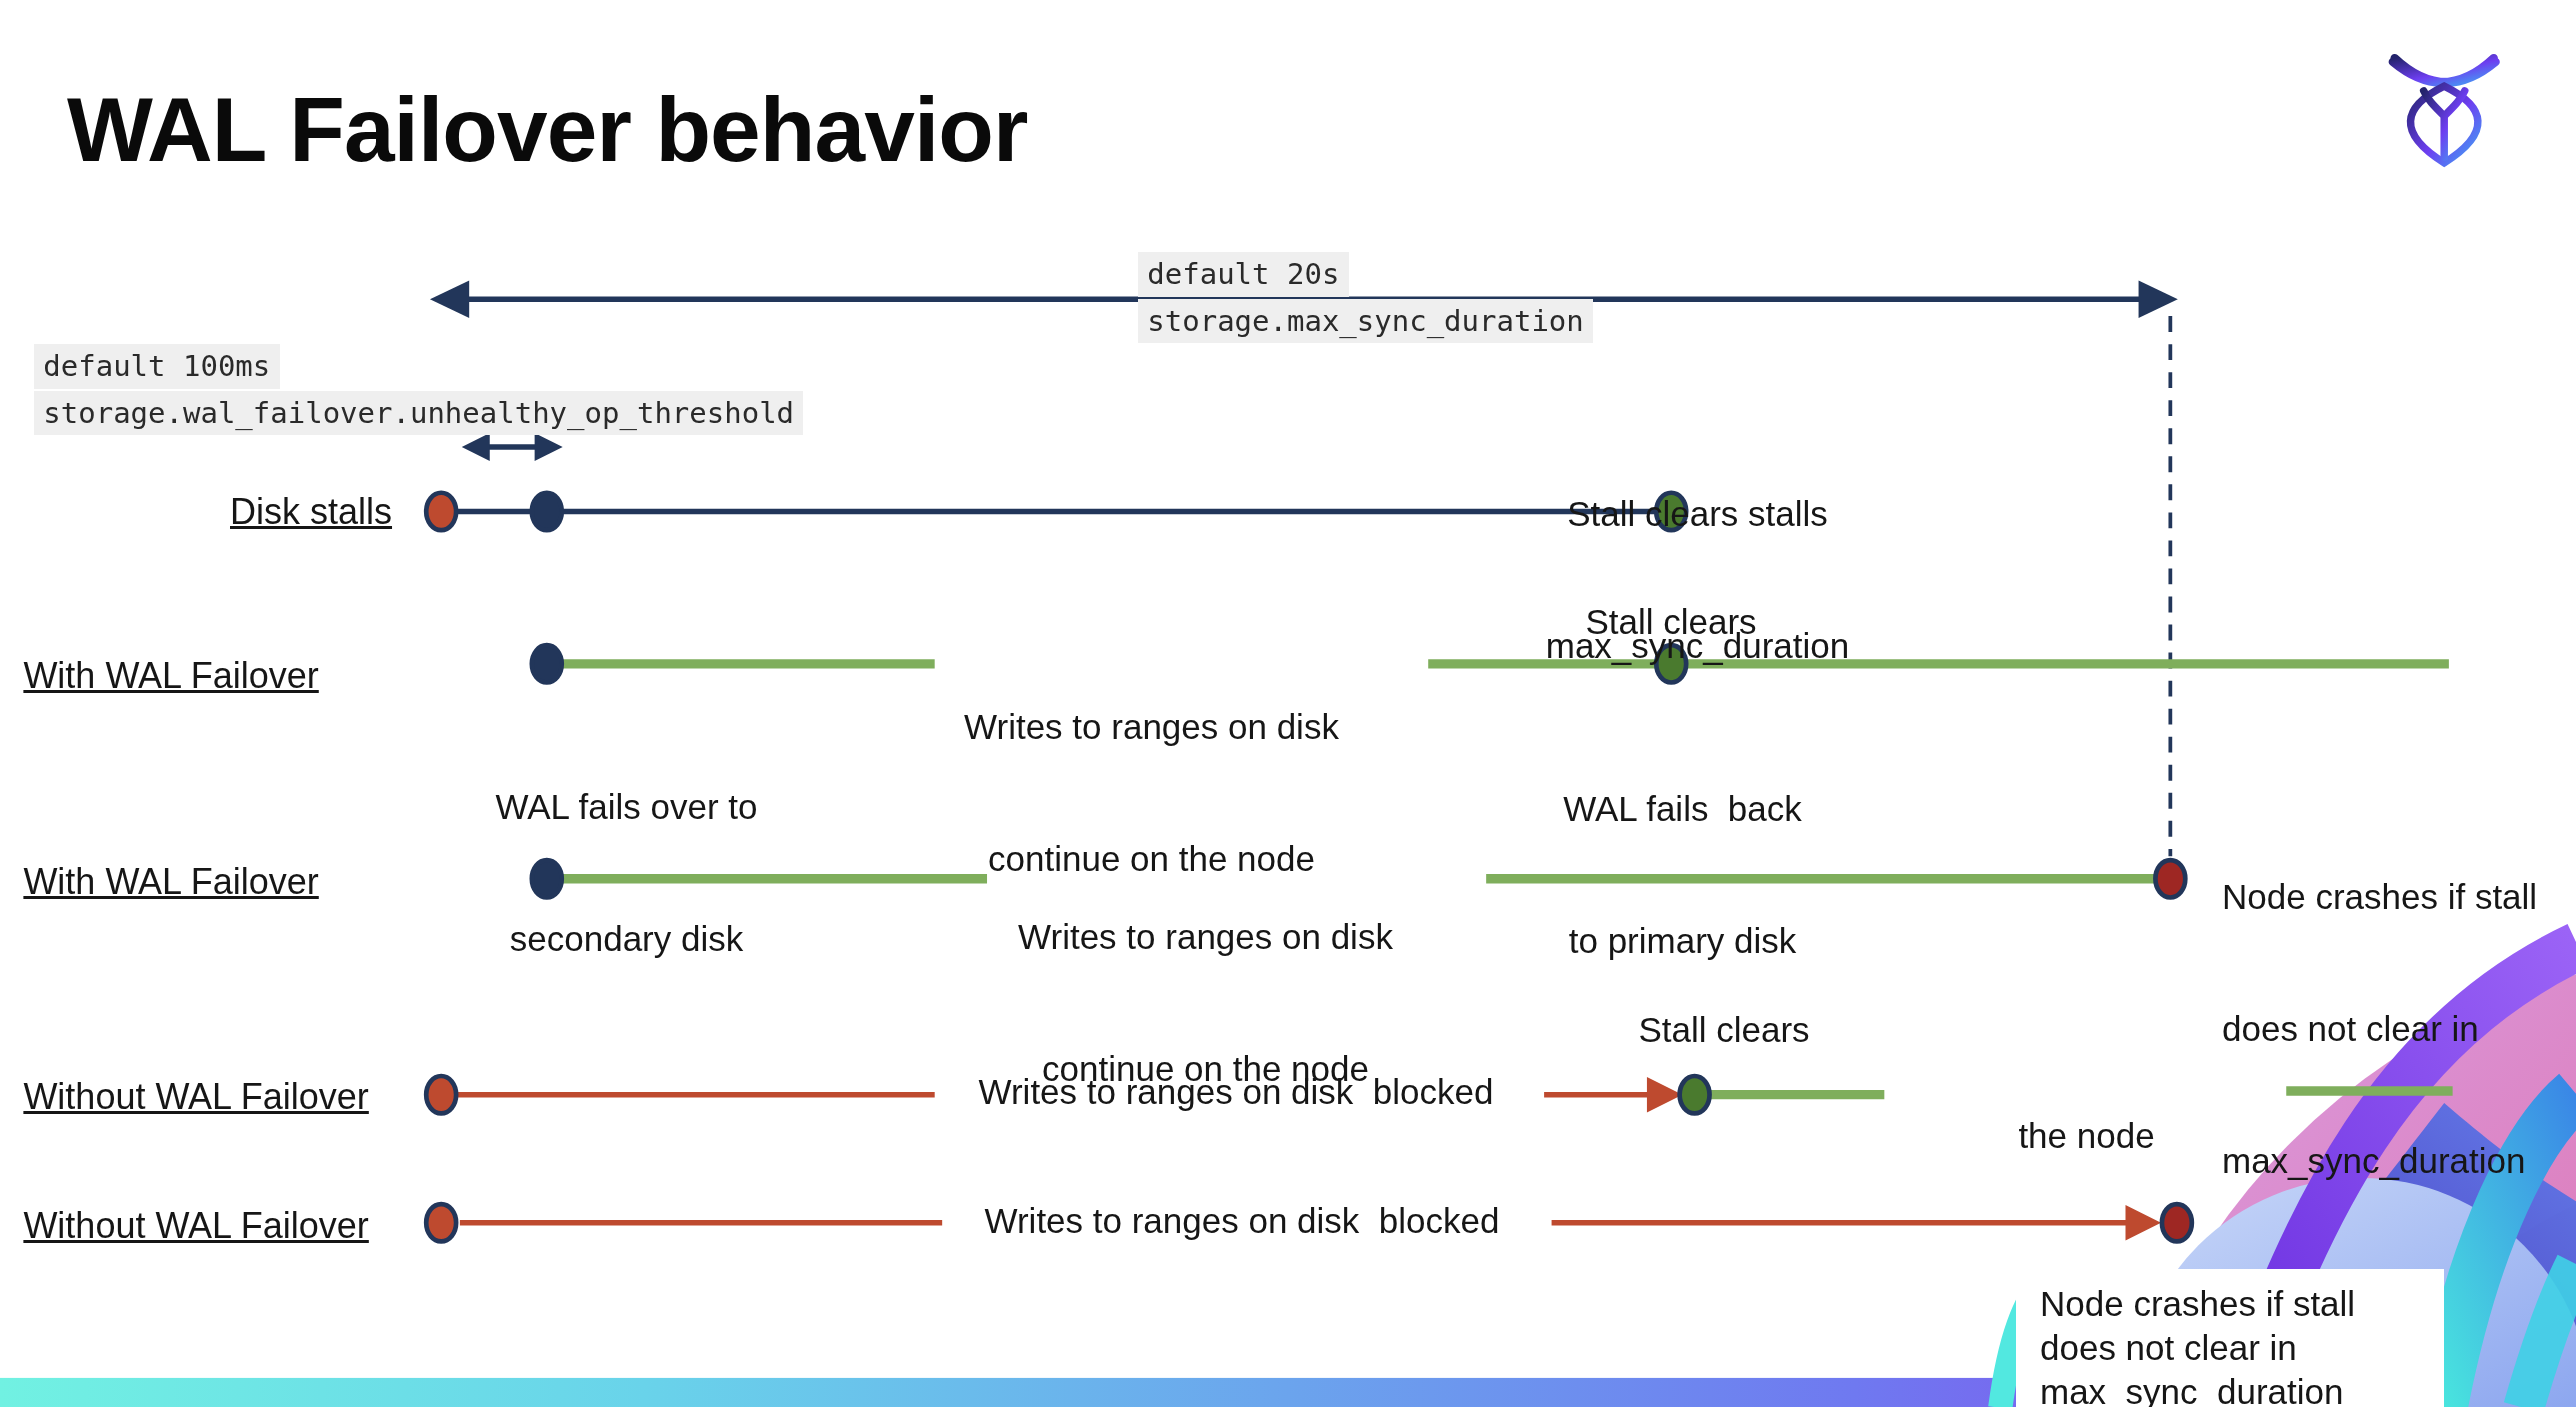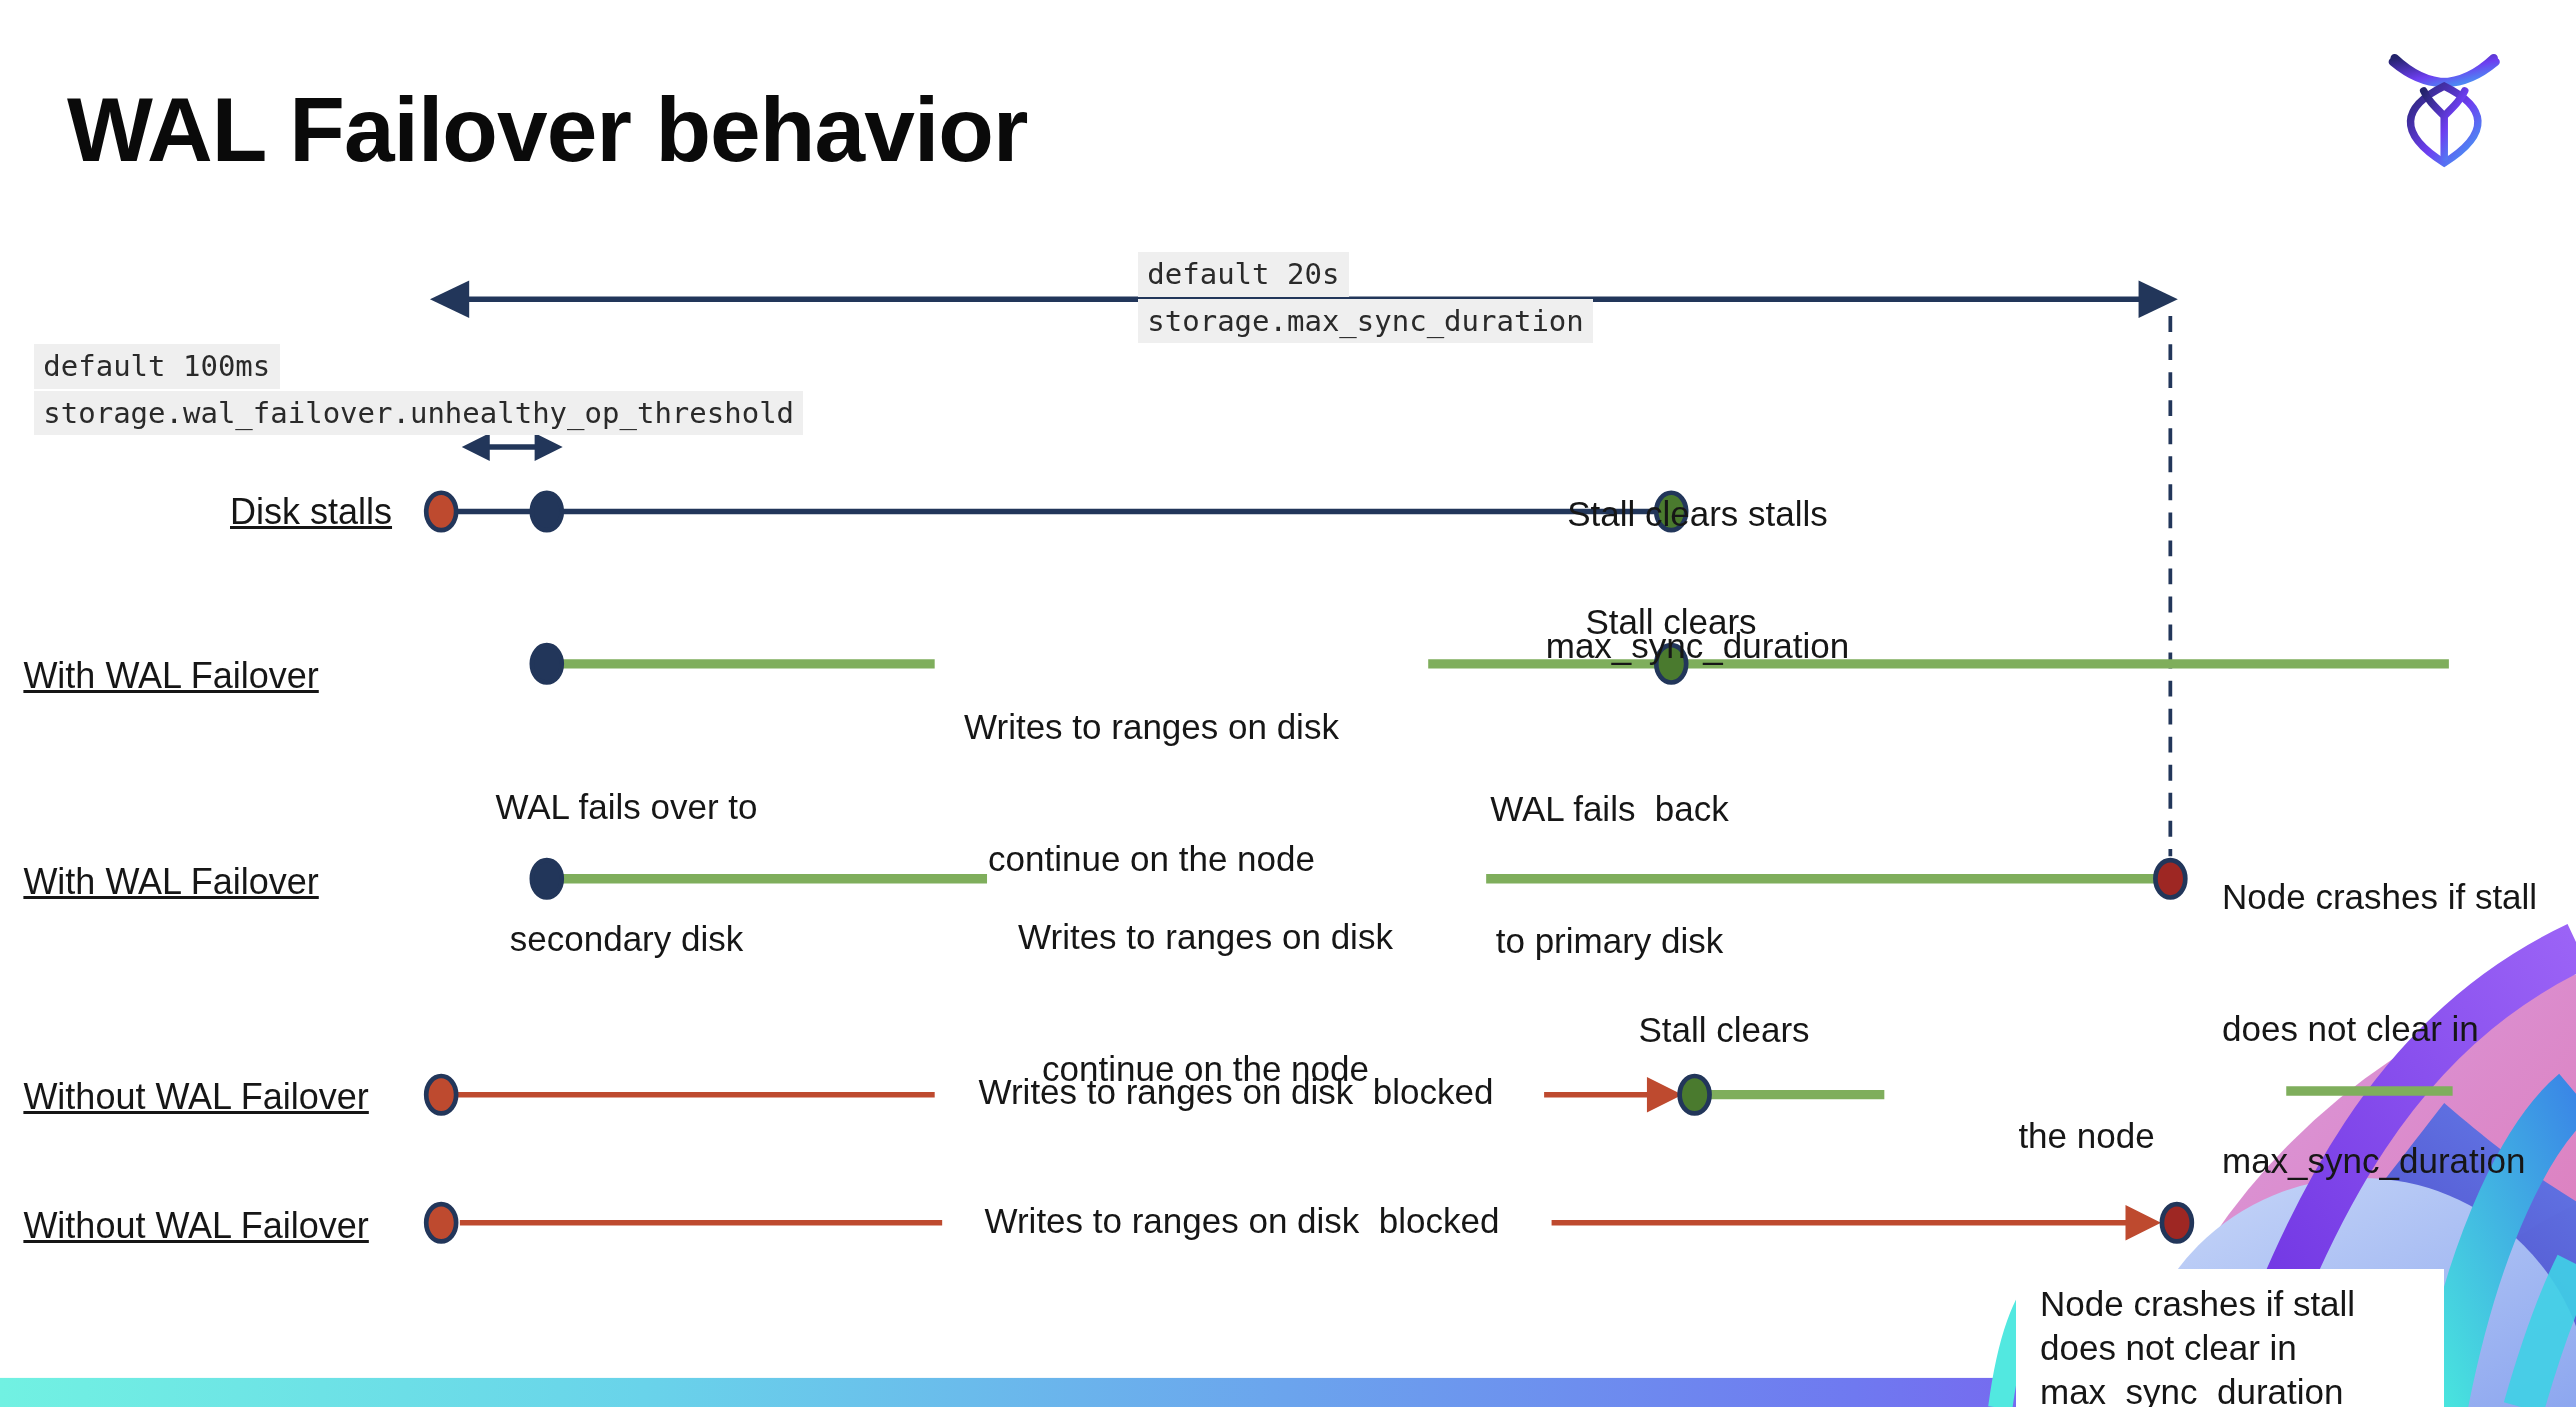--- a/index.html
+++ b/index.html
@@ -182,21 +182,21 @@
 
   <div class="txt ann" style="left:421px;top:697px;width:411px;">
     <div>WAL fails over to</div>
     <div>secondary disk</div>
   </div>
   <div class="txt ann" style="left:946px;top:617px;width:411px;">
     <div>Writes to ranges on disk</div>
     <div>continue on the node</div>
   </div>
   <div class="txt ann" style="left:1484px;top:600px;width:374px;">Stall clears</div>
-  <div class="txt ann" style="left:1404px;top:699px;width:411px;">
+  <div class="txt ann" style="left:1477px;top:699px;width:411px;">
     <div>WAL fails  back</div>
     <div>to primary disk</div>
   </div>
 
   <div class="txt ann" style="left:1000px;top:827px;width:411px;">
     <div>Writes to ranges on disk</div>
     <div>continue on the node</div>
   </div>
   <div class="txt ann ann-left" style="left:2222px;top:787px;width:355px;">
     <div>Node crashes if stall</div>

